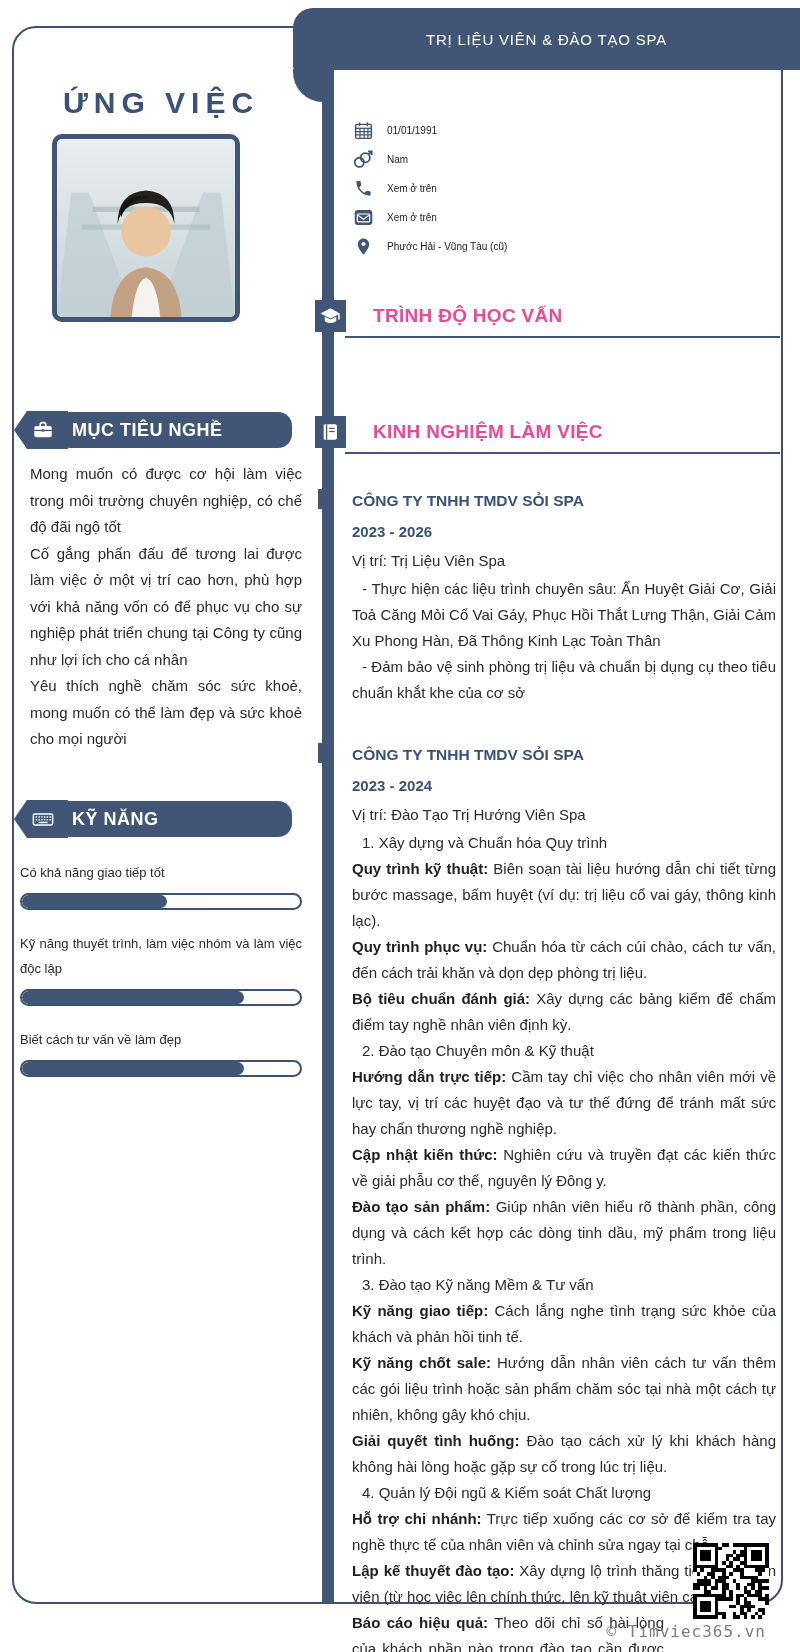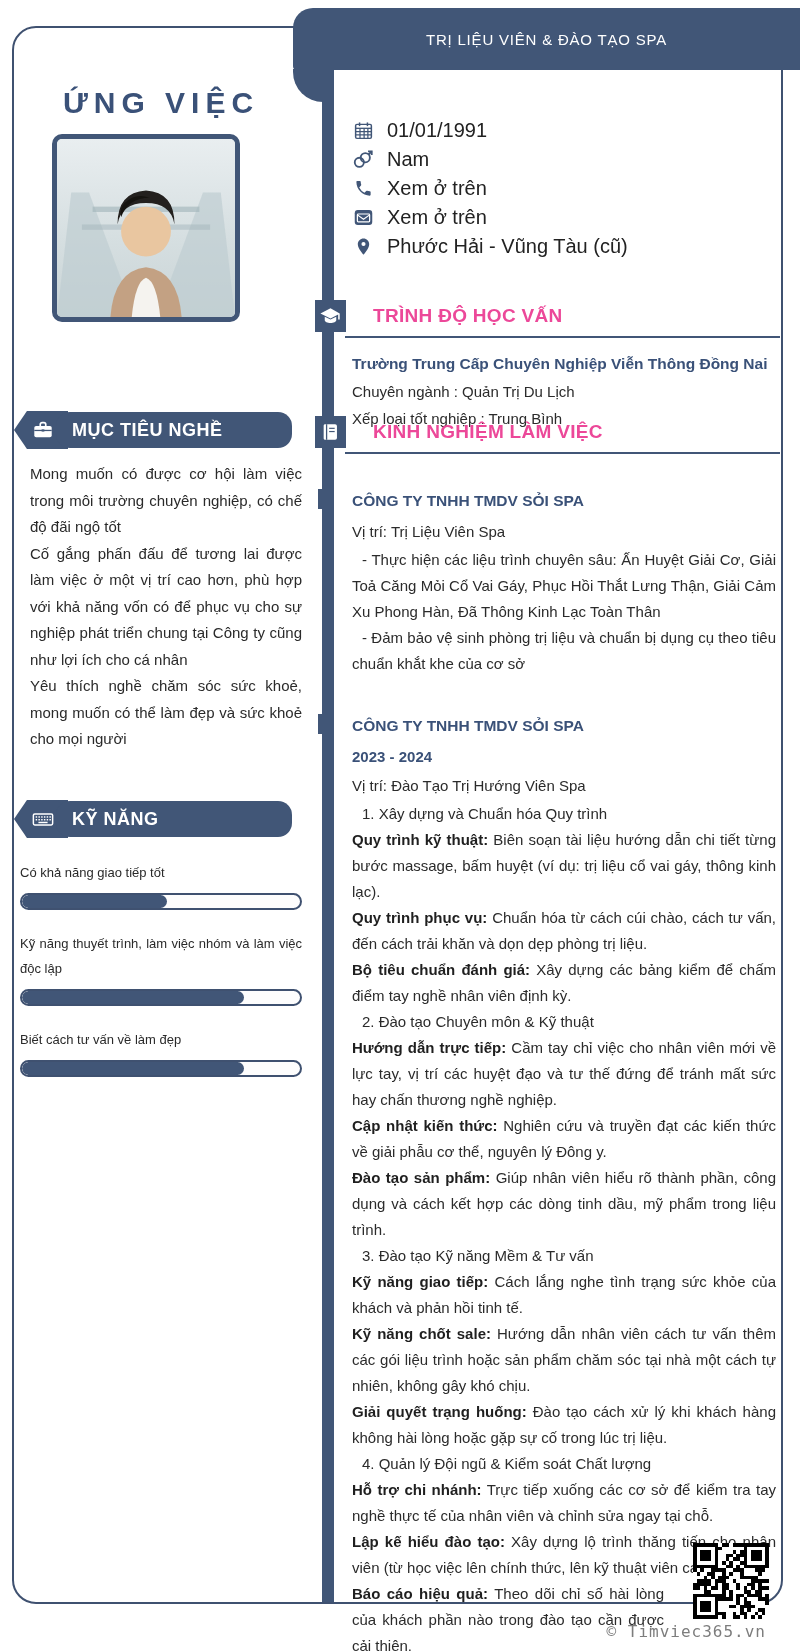--- a/index.html
+++ b/index.html
@@ -33,21 +33,21 @@
   .objective p{margin:0;}
   .skills{position:absolute;left:20px;top:860px;width:282px;}
   .skill{margin-bottom:21px;}
   .skill-label{font-size:13px;line-height:25px;color:#2a2a2a;margin-bottom:8px;text-align:justify;}
   .skill-track{height:13px;border:2px solid #3f5170;border-radius:9px;background:#fdfdfd;overflow:hidden;}
   .skill-fill{height:100%;background:#415677;border-radius:7px;}
   
   .contact{position:absolute;left:352px;top:116px;width:420px;z-index:4;}
   .c-row{display:flex;align-items:center;height:29px;}
   .c-icon{width:22px;height:22px;flex:0 0 22px;display:flex;align-items:center;justify-content:center;}
-  .c-text{margin-left:13px;font-size:20px;color:#222;}
+  .c-text{margin-left:13px;font-size:10px;color:#222;}
   .section-header{position:absolute;left:315px;width:465px;display:flex;align-items:center;z-index:6;}
   .icon-box{width:31px;height:32px;background:#415677;display:flex;align-items:center;justify-content:center;
             flex:0 0 31px;}
   .section-title{margin-left:27px;font-size:19px;font-weight:bold;color:#ec4899;letter-spacing:.3px;}
   .section-rule{position:absolute;left:345px;width:435px;height:2px;background:#415677;z-index:5;}
   .edu-body{position:absolute;left:352px;top:350px;width:424px;font-size:15px;line-height:27px;}
   .school{font-weight:bold;color:#3a5178;font-size:15.5px;margin-bottom:1px;}
   .exp-body{position:absolute;left:352px;top:488px;width:424px;font-size:15px;}
   .job{position:relative;}
   .job + .job{margin-top:36px;}
@@ -232,44 +232,40 @@
     <div class="icon-box">
       <svg class="icon-svg" viewBox="0 0 24 24" width="23" height="23">
         <path fill="#fff" d="M12 3.5 1.5 8.8 12 14l8-4v5.2h1.6V8.8L12 3.5z"></path>
         <path fill="#fff" d="M6 12.2V16c0 1.6 2.7 2.9 6 2.9s6-1.3 6-2.9v-3.8l-6 3-6-3z"></path>
       </svg>
     </div>
     <div class="section-title">TRÌNH ĐỘ HỌC VẤN</div>
   </div>
   <div class="section-rule" style="top:336px;"></div>
 
-  <div class="edu-body">
-    <div class="school">Trường Trung Cấp Chuyên Nghiệp Viễn Thông Đồng Nai</div>
-    <div>Chuyên ngành : Quản Trị Du Lịch</div>
-    <div>Xếp loại tốt nghiệp : Trung Bình</div>
-  </div>
 
   <div class="section-header" style="top:416px;">
     <div class="icon-box">
       <svg class="icon-svg" viewBox="0 0 24 24" width="22" height="22">
         <path fill="#fff" d="M5.5 3.5h11a2 2 0 0 1 2 2v13a2 2 0 0 1-2 2h-11a1.5 1.5 0 0 1-1.5-1.5v-14a1.5 1.5 0 0 1 1.5-1.5z"></path>
         <rect x="6.5" y="3.5" width="1.4" height="17" fill="#415677"></rect>
         <line x1="10" y1="8" x2="16" y2="8" stroke="#415677" stroke-width="1.3"></line>
         <line x1="10" y1="11.5" x2="16" y2="11.5" stroke="#415677" stroke-width="1.3"></line>
       </svg>
     </div>
     <div class="section-title">KINH NGHIỆM LÀM VIỆC</div>
   </div>
   <div class="section-rule" style="top:452px;"></div>
 
   <div class="exp-body">
 
     <div class="job">
       <div class="job-marker"></div>
       <div class="company">CÔNG TY TNHH TMDV SỎI SPA</div>
+      <div class="period">2023 - 2026</div>
       <div class="position">Vị trí: Trị Liệu Viên Spa</div>
       <p class="detail indent">- Thực hiện các liệu trình chuyên sâu: Ấn Huyệt Giải Cơ, Giải Toả Căng Mỏi Cổ Vai Gáy, Phục Hồi Thắt Lưng Thận, Giải Cảm Xu Phong Hàn, Đã Thông Kinh Lạc Toàn Thân</p>
       <p class="detail indent">- Đảm bảo vệ sinh phòng trị liệu và chuẩn bị dụng cụ theo tiêu chuẩn khắt khe của cơ sở</p>
     </div>
 
     <div class="job">
       <div class="job-marker"></div>
       <div class="company">CÔNG TY TNHH TMDV SỎI SPA</div>
       <div class="period">2023 - 2024</div>
       <div class="position">Vị trí: Đào Tạo Trị Hướng Viên Spa</div>
@@ -277,24 +273,24 @@
       <p class="detail"><b>Quy trình kỹ thuật:</b><span> Biên soạn tài liệu hướng dẫn chi tiết từng bước massage, bấm huyệt (ví dụ: trị liệu cổ vai gáy, thông kinh lạc).</span></p>
       <p class="detail"><b>Quy trình phục vụ:</b><span> Chuẩn hóa từ cách cúi chào, cách tư vấn, đến cách trải khăn và dọn dẹp phòng trị liệu.</span></p>
       <p class="detail"><b>Bộ tiêu chuẩn đánh giá:</b><span> Xây dựng các bảng kiểm để chấm điểm tay nghề nhân viên định kỳ.</span></p>
       <p class="detail indent"><b></b><span>2. Đào tạo Chuyên môn &amp; Kỹ thuật</span></p>
       <p class="detail"><b>Hướng dẫn trực tiếp:</b><span> Cầm tay chỉ việc cho nhân viên mới về lực tay, vị trí các huyệt đạo và tư thế đứng để tránh mất sức hay chấn thương nghề nghiệp.</span></p>
       <p class="detail"><b>Cập nhật kiến thức:</b><span> Nghiên cứu và truyền đạt các kiến thức về giải phẫu cơ thể, nguyên lý Đông y.</span></p>
       <p class="detail"><b>Đào tạo sản phẩm:</b><span> Giúp nhân viên hiểu rõ thành phần, công dụng và cách kết hợp các dòng tinh dầu, mỹ phẩm trong liệu trình.</span></p>
       <p class="detail indent"><b></b><span>3. Đào tạo Kỹ năng Mềm &amp; Tư vấn</span></p>
       <p class="detail"><b>Kỹ năng giao tiếp:</b><span> Cách lắng nghe tình trạng sức khỏe của khách và phản hồi tinh tế.</span></p>
       <p class="detail"><b>Kỹ năng chốt sale:</b><span> Hướng dẫn nhân viên cách tư vấn thêm các gói liệu trình hoặc sản phẩm chăm sóc tại nhà một cách tự nhiên, không gây khó chịu.</span></p>
-      <p class="detail"><b>Giải quyết trạng huống:</b><span> Đào tạo cách xử lý khi khách hàng không hài lòng hoặc gặp sự cố trong lúc trị liệu.</span></p>
+      <p class="detail"><b>Giải quyết tình huống:</b><span> Đào tạo cách xử lý khi khách hàng không hài lòng hoặc gặp sự cố trong lúc trị liệu.</span></p>
       <p class="detail indent"><b></b><span>4. Quản lý Đội ngũ &amp; Kiểm soát Chất lượng</span></p>
       <p class="detail"><b>Hỗ trợ chi nhánh:</b><span> Trực tiếp xuống các cơ sở để kiểm tra tay nghề thực tế của nhân viên và chỉnh sửa ngay tại chỗ.</span></p>
-      <p class="detail"><b>Lập kế hiểu đào tạo:</b><span> Xây dựng lộ trình thăng tiến cho nhân viên (từ học việc lên chính thức, lên kỹ thuật viên cao cấp).</span></p>
+      <p class="detail"><b>Lập kế thuyết đào tạo:</b><span> Xây dựng lộ trình thăng tiến cho nhân viên (từ học việc lên chính thức, lên kỹ thuật viên cao cấp).</span></p>
       <p class="detail narrow"><b>Báo cáo hiệu quả:</b><span> Theo dõi chỉ số hài lòng của khách phần nào trong đào tạo cần được cải thiện.</span></p>
     </div>
   </div>
 
   <div class="qr">
       <svg viewBox="0 0 21 21" shape-rendering="crispEdges">
         <g fill="#000">
           <rect x="0" y="0" width="1" height="1"></rect>
           <rect x="1" y="0" width="1" height="1"></rect>
           <rect x="2" y="0" width="1" height="1"></rect>

